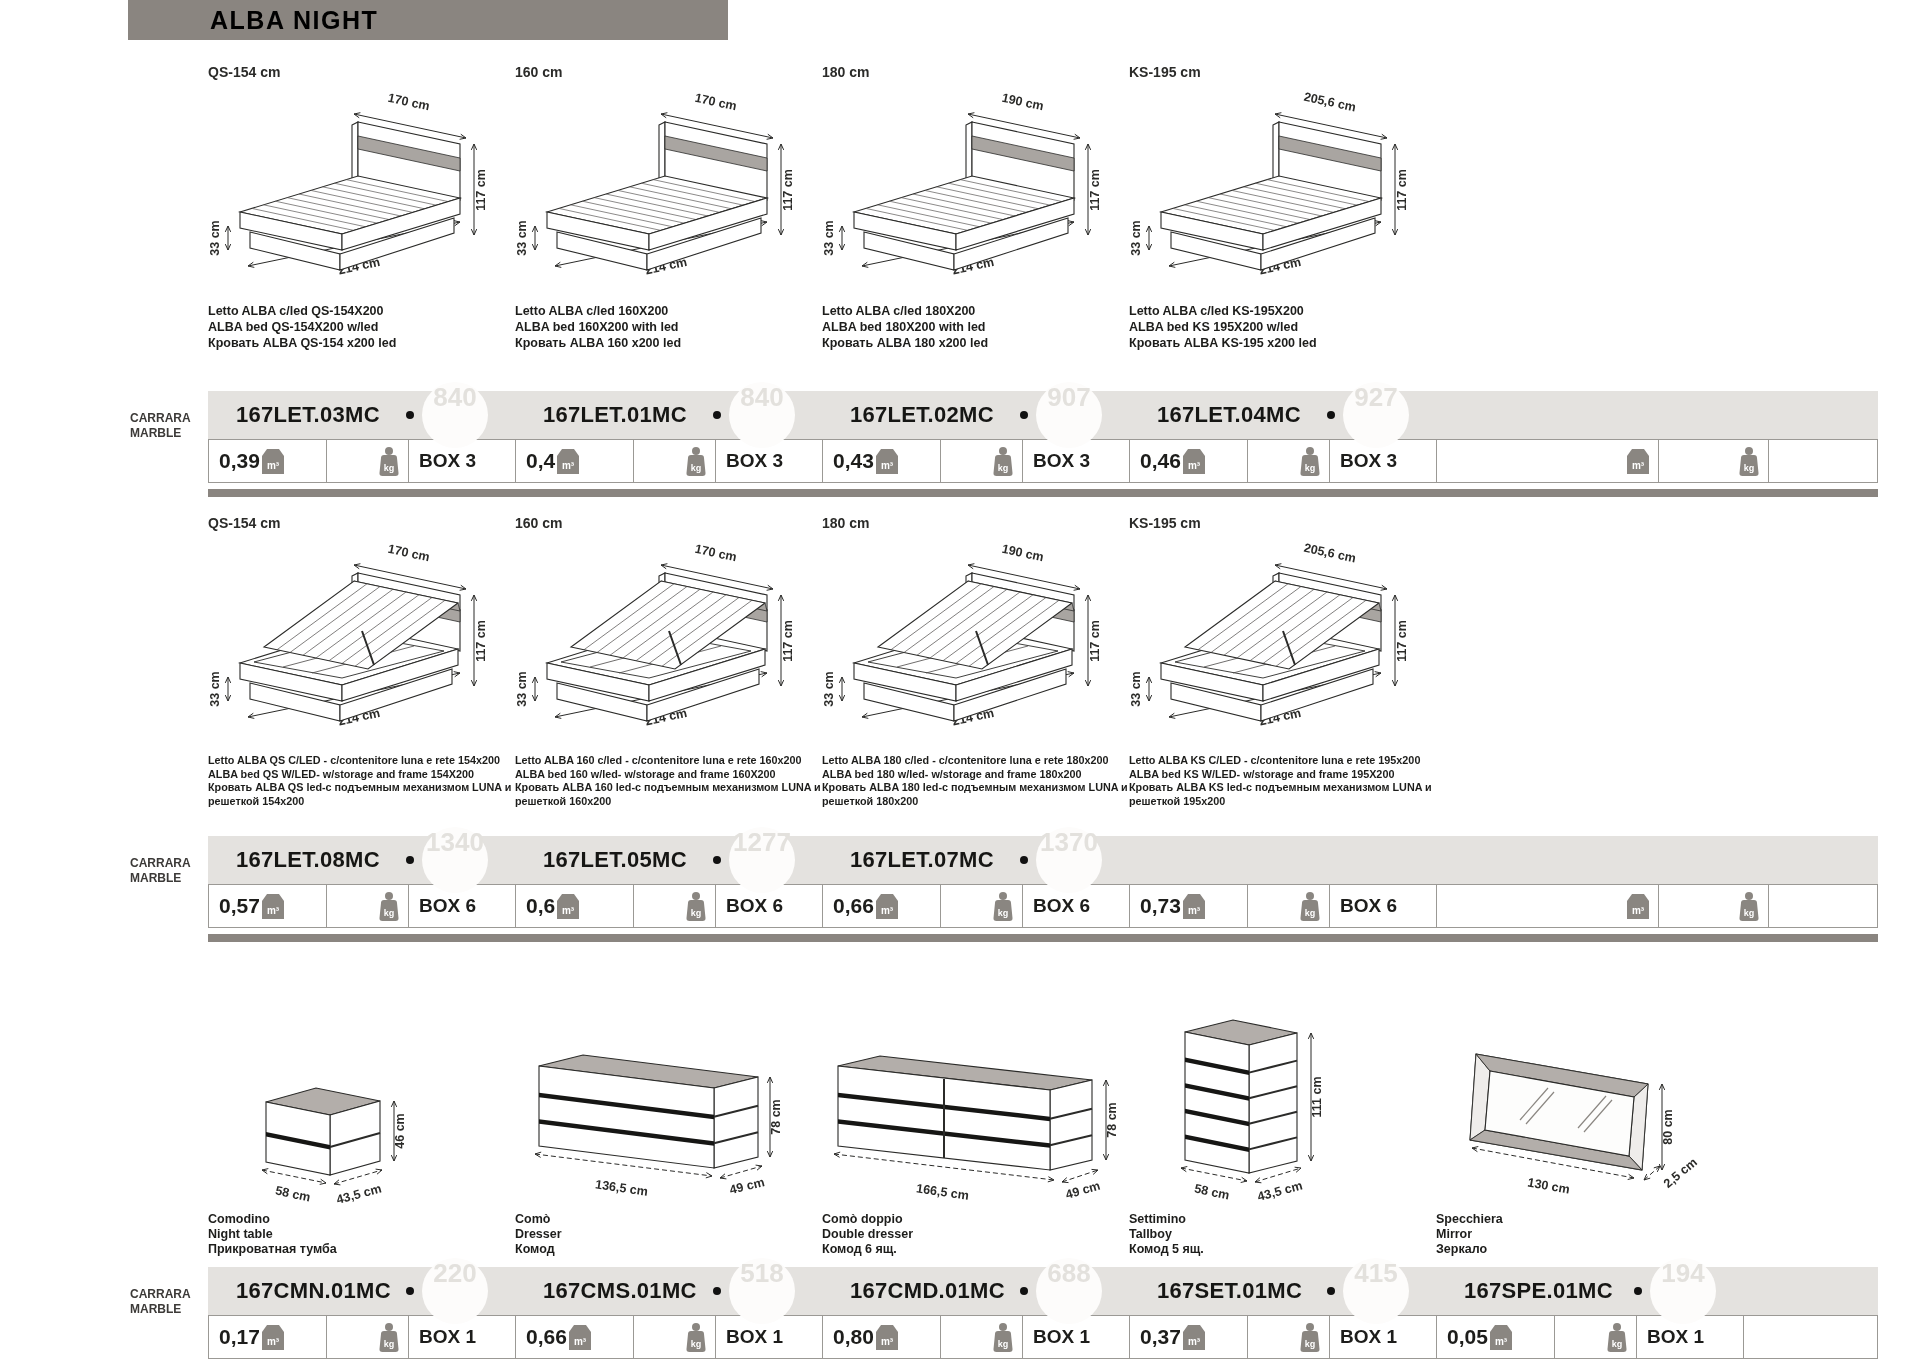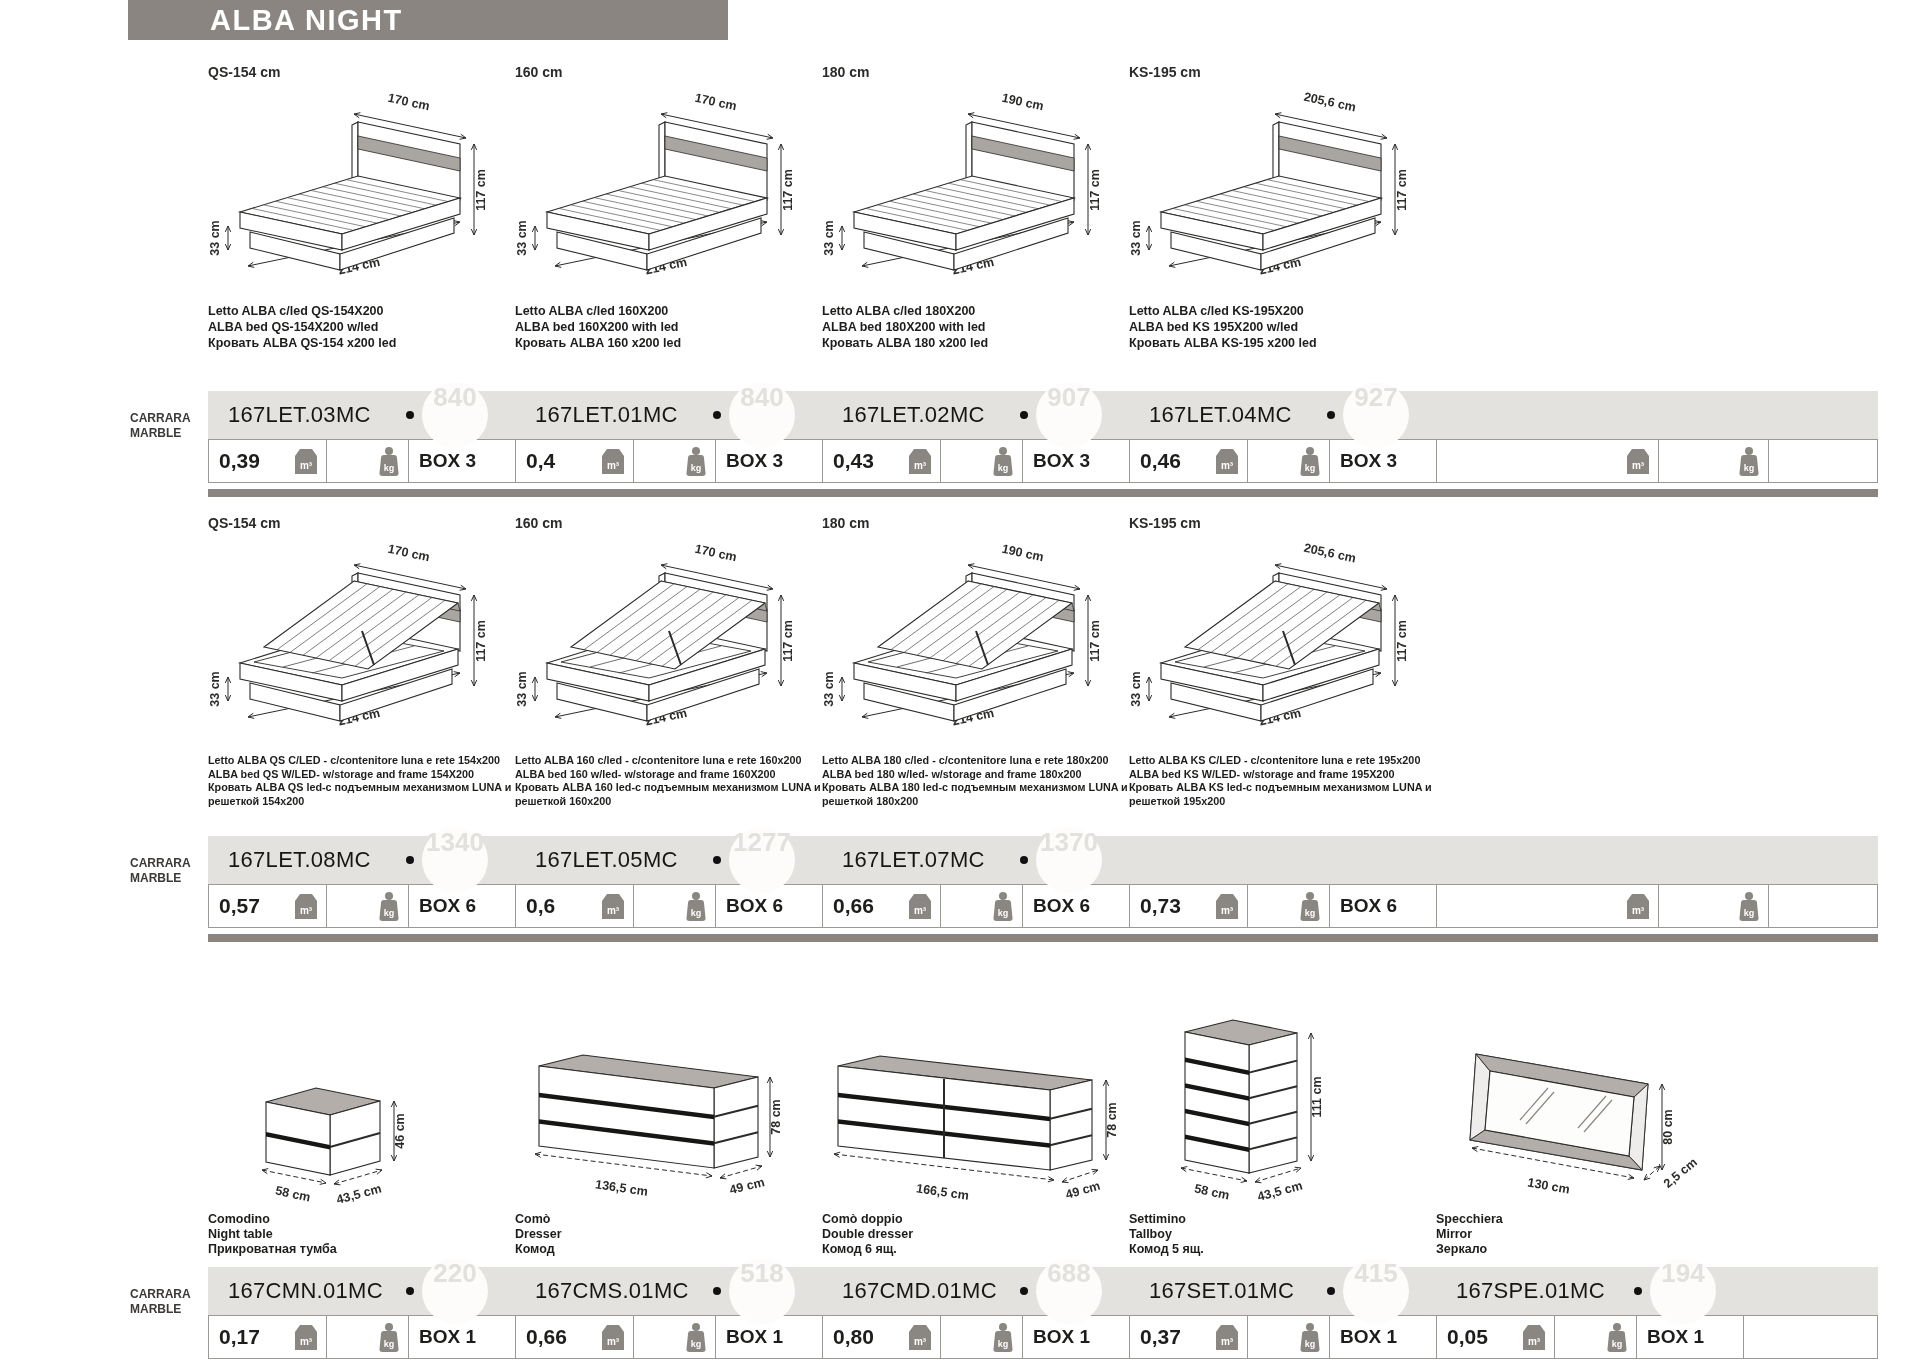--- a/index.html
+++ b/index.html
@@ -1,44 +1,44 @@
 <!DOCTYPE html>
 <html><head>
 <meta charset="utf-8">
 <style>
   html,body{margin:0;padding:0;background:#fff}
   body{width:1920px;height:1361px;font-family:"Liberation Sans",sans-serif;color:#1d1d1b;position:relative;overflow:hidden}
   .page{position:absolute;inset:0;background:#fff}
   .header{position:absolute;left:128px;top:0;width:600px;height:40px;background:#8a8580;display:flex;align-items:center}
-  .header-title{color:#ffffff;font-size:29px;font-weight:bold;letter-spacing:1.5px;padding-left:82px;white-space:nowrap}
+  .header-title{color:#000000;font-size:25px;font-weight:bold;letter-spacing:1.5px;padding-left:82px;white-space:nowrap}
   #content{position:absolute;left:0;top:40px;width:1704px}
   .section{position:relative}
   .s1{margin-top:24px}.s2{margin-top:18px}.s3{margin-top:60px}
   .cols{margin-left:208px;display:grid}
   .col{position:relative}
   .size-label{font-size:14px;font-weight:bold;height:24px;color:#2b2b29}
   .diagram-box{position:relative}
   .desc{font-weight:bold;color:#1d1d1b}
   .s1 .desc div{font-size:12.5px;line-height:16px}
   .s2 .desc div{font-size:10.8px;line-height:13.5px}
   .s3 .desc div{font-size:12.5px;line-height:15px}
   .band-row{position:relative;height:48px}
   .s1 .band-row{margin-top:40px}
   .s2 .band-row{margin-top:28px}
   .s3 .band-row{margin-top:10px}
   .material{position:absolute;left:130px;top:20px;font-size:12px;font-weight:bold;line-height:15px;color:#3c3a38}
   .band{margin-left:208px;width:1670px;height:48px;background:#e4e2df;display:flex}
   .band-cell{width:307px;position:relative;display:flex;align-items:center;flex:none}
   .band-filler{flex:1}
-  .code{font-size:22px;font-weight:normal;padding-left:20px;letter-spacing:.3px;color:#161614;white-space:nowrap}
+  .code{font-size:22px;font-weight:bold;padding-left:28px;letter-spacing:.3px;color:#161614;white-space:nowrap}
   .bullet{position:absolute;left:198px;top:20px;width:8px;height:8px;border-radius:50%;background:#111}
   .price-circle{position:absolute;left:214px;top:-9px;width:66px;height:66px;border-radius:50%;background:#fdfcfb;display:flex;justify-content:center;font-size:26px;font-weight:bold;color:#e3e1dd;z-index:2}
   .spec{margin-left:208px;width:1670px;height:44px;display:flex;border:1px solid #9b9995;box-sizing:border-box;background:#fff}
   .spec .cell{border-right:1px solid #9b9995;box-sizing:border-box;height:100%;display:flex;align-items:center;flex:none}
-  .cell-val{width:118px;justify-content:space-between;padding:0 7px 0 10px}
+  .cell-val{width:118px;padding:0 7px 0 10px}
   .cell-kg{width:82px;justify-content:flex-end;padding-right:7px}
   .cell-box{width:107px;padding-left:10px}
   .cell-val-trail{width:222px;justify-content:flex-end;padding-right:7px}
   .cell-kg-trail{width:110px;justify-content:flex-end;padding-right:7px}
   .cell-rest{flex:1 1 auto;border-right:none !important}
   .vol{font-size:21px;font-weight:bold}
   .boxn{font-size:19px;font-weight:bold}
   .divider{margin-left:208px;width:1670px;height:8px;background:#8a8580;margin-top:6px}
   svg{display:block}
   .dim{font-size:12.5px;font-weight:bold;fill:#2b2b29}

